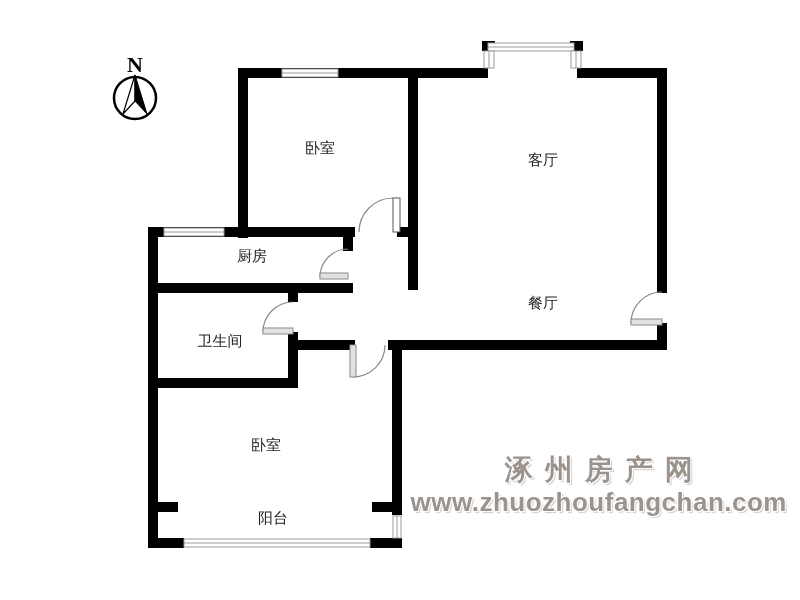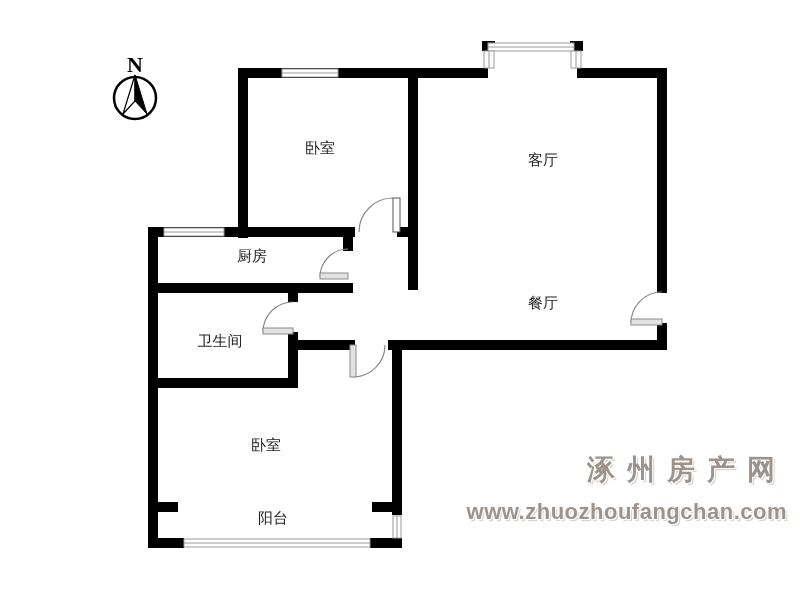--- a/index.html
+++ b/index.html
@@ -10,26 +10,26 @@
   svg{position:absolute;left:0;top:0;}
   .wall{fill:#000;}
   .win{fill:#fff;stroke:#9a9a9a;stroke-width:1;}
   .winline{stroke:#9a9a9a;stroke-width:1;}
   .arc{fill:none;stroke:#8a8a8a;stroke-width:1.2;}
   .leaf{fill:#e2e2e2;stroke:#8a8a8a;stroke-width:1;}
   .leaf-white{fill:#fff;stroke:#555;stroke-width:1;}
   .room-label{font-size:15px;fill:#222;text-anchor:middle;font-family:"Liberation Sans",sans-serif;}
   .north-n{font-size:22px;font-weight:bold;fill:#000;text-anchor:middle;font-family:"Liberation Serif",serif;}
   .watermark{
-    position:absolute;right:13px;top:455px;text-align:right;
+    position:absolute;right:13px;top:455px;text-align:center;
     color:#9c938c;font-weight:bold;line-height:1.1;
     text-shadow:1px 1px 0 #fff,-1px -1px 0 #fff,1px -1px 0 #fff,-1px 1px 0 #fff,2px 2px 1px rgba(120,110,100,.35);
   }
   .watermark .site-name{font-size:28px;letter-spacing:12px;padding-left:12px;}
-  .watermark .site-url{font-size:22px;letter-spacing:0.5px;margin-top:14px;}
+  .watermark .site-url{font-size:26px;letter-spacing:0.5px;margin-top:2px;}
 </style>
 </head>
 <body>
 
 <div id="stage">
   <svg width="800" height="600" viewBox="0 0 800 600">
 
     <g>
 
       <rect class="wall" x="238" y="68" width="180" height="10"></rect>

